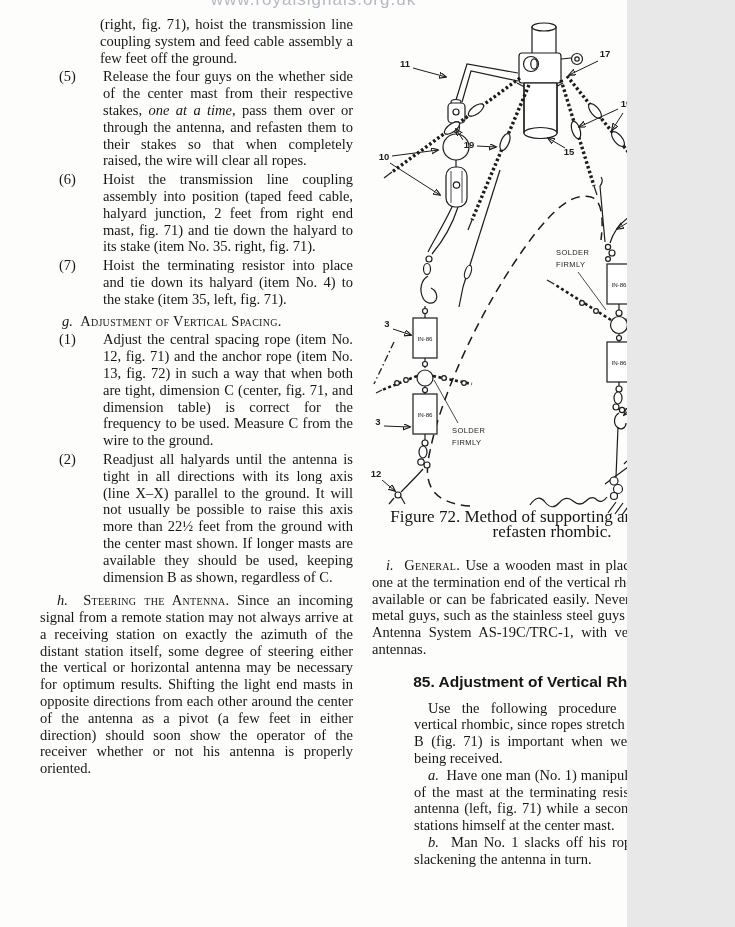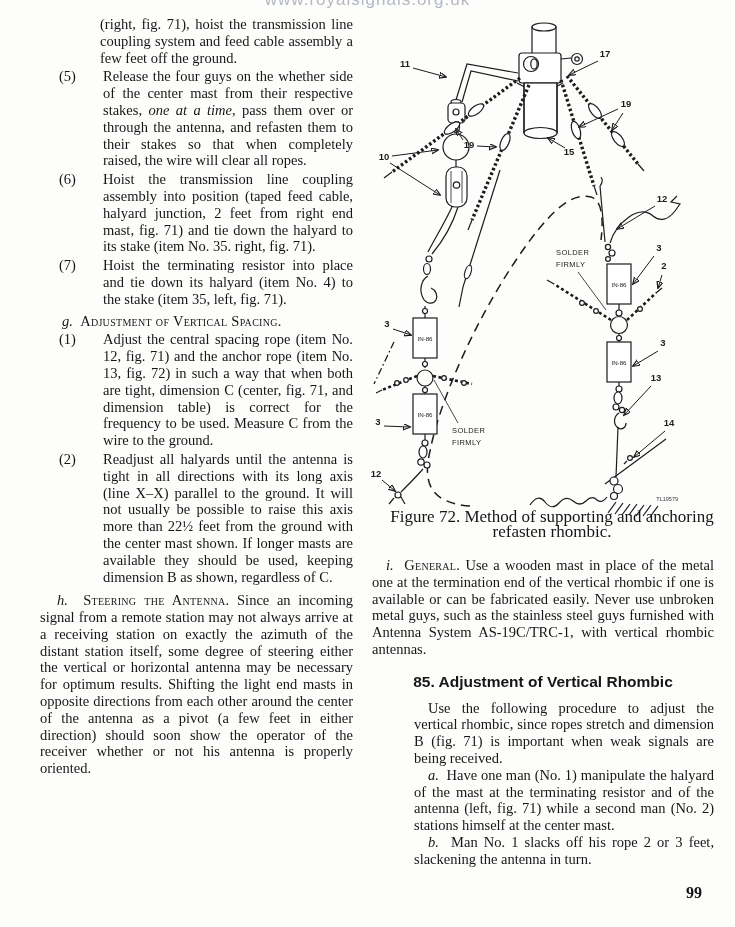--- a/index.html
+++ b/index.html
@@ -1,16 +1,16 @@
 <!DOCTYPE html>
 <html><head>
 <meta charset="utf-8">
 <style>
   html,body{margin:0;padding:0;background:#e8e8e8;}
-  .page{position:relative;width:735px;height:927px;background:#fdfdfc;overflow:hidden;
+  .page{position:relative;width:627px;height:927px;background:#fdfdfc;overflow:hidden;
         color:#161616;font-family:"Liberation Serif","DejaVu Serif",serif;}
   .watermark{position:absolute;top:-10px;left:0;right:0;text-align:center;
       font-family:"Liberation Sans",sans-serif;font-size:17px;letter-spacing:1px;color:#b3b8c3;}
   .colL{position:absolute;left:40px;top:16px;width:313px;font-size:14.5px;line-height:16.8px;
         text-align:justify;}
   .colR{position:absolute;left:372px;top:14px;width:342px;font-size:14.5px;line-height:16.8px;
         text-align:justify;}
   .cont{margin-left:60px;margin-bottom:2px;}
   .li{margin-left:63px;text-indent:-44px;margin-bottom:2px;}
   .li .num{display:inline-block;width:44px;text-indent:0;}

